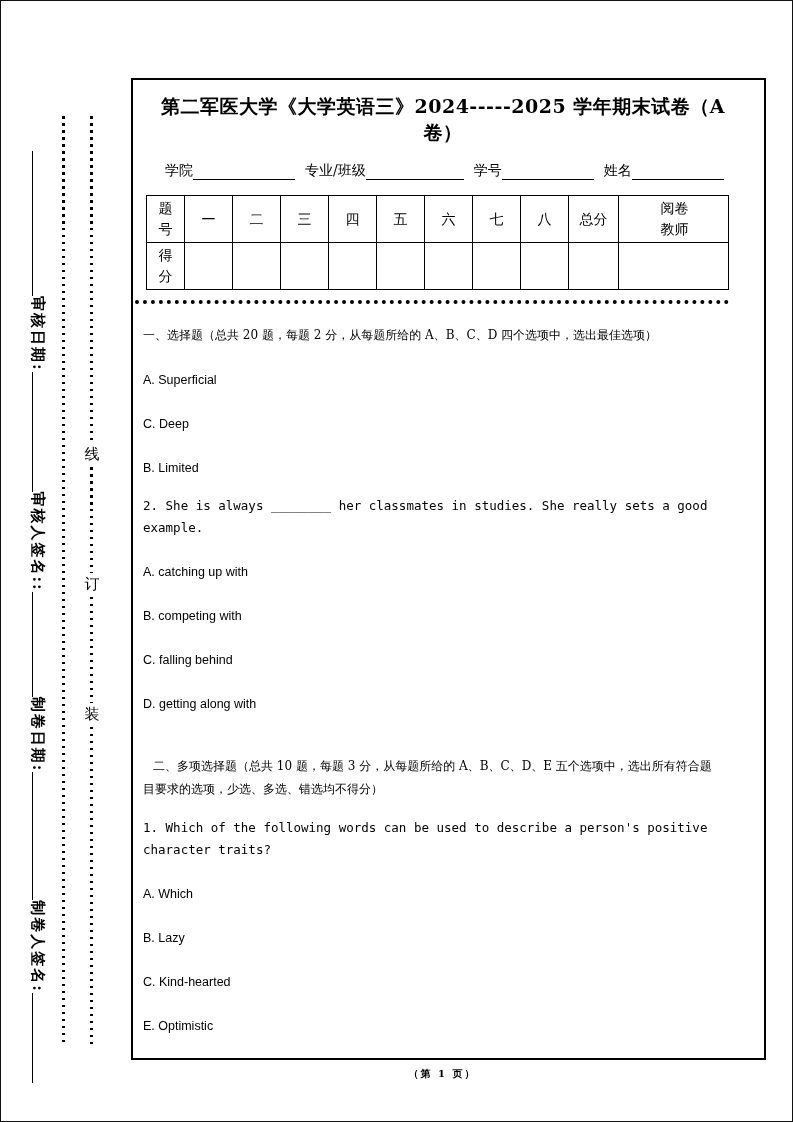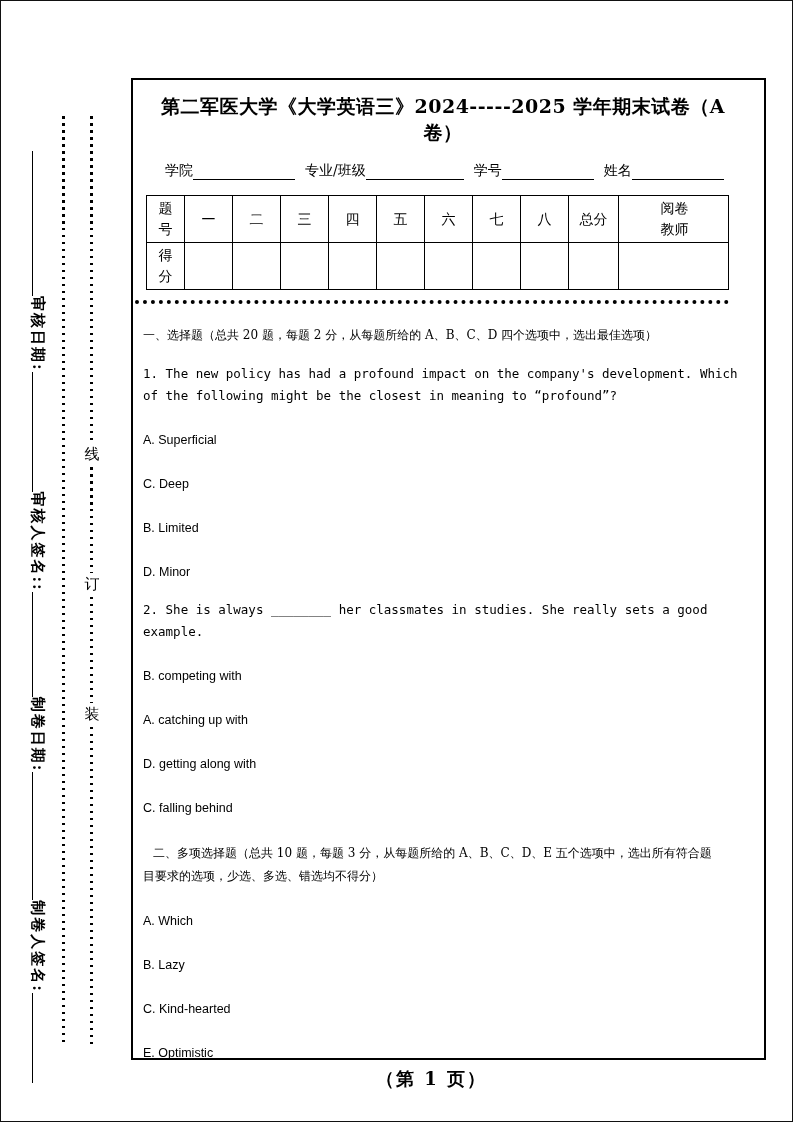--- a/index.html
+++ b/index.html
@@ -39,27 +39,27 @@
   table.score-table { border-collapse:collapse; table-layout:fixed; width:582px; margin:15px 18px 0 3px; }
   table.score-table td { border:1.6px solid #000; text-align:center; vertical-align:middle;
     font-size:14px; line-height:1.5; }
   .tr-head td { height:46px; } .tr-score td { height:40px; }
   .vcell { padding:2px 11px; }
   .wrap2 { display:inline-block; width:2.15em; line-height:1.45; text-align:right; }
 
   .dotsep { margin:10px 0 0 -8px; width:594px; height:0; border-top:4px dotted #000; }
 
   .sec-heading { margin-top:20px; max-width:578px; font-size:12px; line-height:23px; }
-  .sec2 .sec-heading { margin-top:23px; text-indent:10px; }
+  .sec2 .sec-heading { margin-top:40px; text-indent:10px; }
   .question { margin-top:16px; }
   .q-text { font-family:"DejaVu Sans Mono", monospace; font-size:12.5px; line-height:22px; max-width:600px; }
   .option { margin-top:22px; font-family:Liberation Sans, sans-serif; font-size:12.5px; line-height:22px; }
 
-  .footer { position:absolute; left:113px; top:1066px; width:635px; text-align:center;
-    font-size:18px; font-weight:bold; letter-spacing:2px; }
+  .footer { position:absolute; left:124px; top:1066px; width:635px; text-align:center;
+    font-size:10px; font-weight:bold; letter-spacing:2px; }
 </style>
 </head>
 <body>
 
 <div class="page">
 
   <div class="binding-strip">
     <span class="strip-line w145"></span>
     <span class="strip-label">审核日期:</span>
     <span class="strip-line w120"></span>
@@ -141,40 +141,39 @@
         </tr>
       </tbody>
     </table>
 
     <div class="dotsep"></div>
 
     <div class="section sec1">
       <div class="sec-heading">一、选择题（总共 20 题，每题 2 分，从每题所给的 A、B、C、D 四个选项中，选出最佳选项）</div>
 
       <div class="question">
-        <div class="q-text">1. The new policy has had a profound impact on the company's development. Which of the following might be the closest in meaning to “profound”?</div>
         <div class="option">A. Superficial</div>
         <div class="option">C. Deep</div>
         <div class="option">B. Limited</div>
-        <div class="option">D. Minor</div>
       </div>
 
       <div class="question">
         <div class="q-text">2. She is always ________ her classmates in studies. She really sets a good example.</div>
+        <div class="option">A. catching up with</div>
         <div class="option">B. competing with</div>
-        <div class="option">A. catching up with</div>
+        <div class="option">C. falling behind</div>
         <div class="option">D. getting along with</div>
-        <div class="option">C. falling behind</div>
       </div>
     </div>
 
     <div class="section sec2">
       <div class="sec-heading">二、多项选择题（总共 10 题，每题 3 分，从每题所给的 A、B、C、D、E 五个选项中，选出所有符合题目要求的选项，少选、多选、错选均不得分）</div>
 
       <div class="question">
+        <div class="q-text">1. Which of the following words can be used to describe a person's positive character traits?</div>
         <div class="option">A. Which</div>
         <div class="option">B. Lazy</div>
         <div class="option">C. Kind-hearted</div>
         <div class="option">E. Optimistic</div>
       </div>
     </div>
 
   </div>
 
   <div class="footer">（第 1 页）</div>

